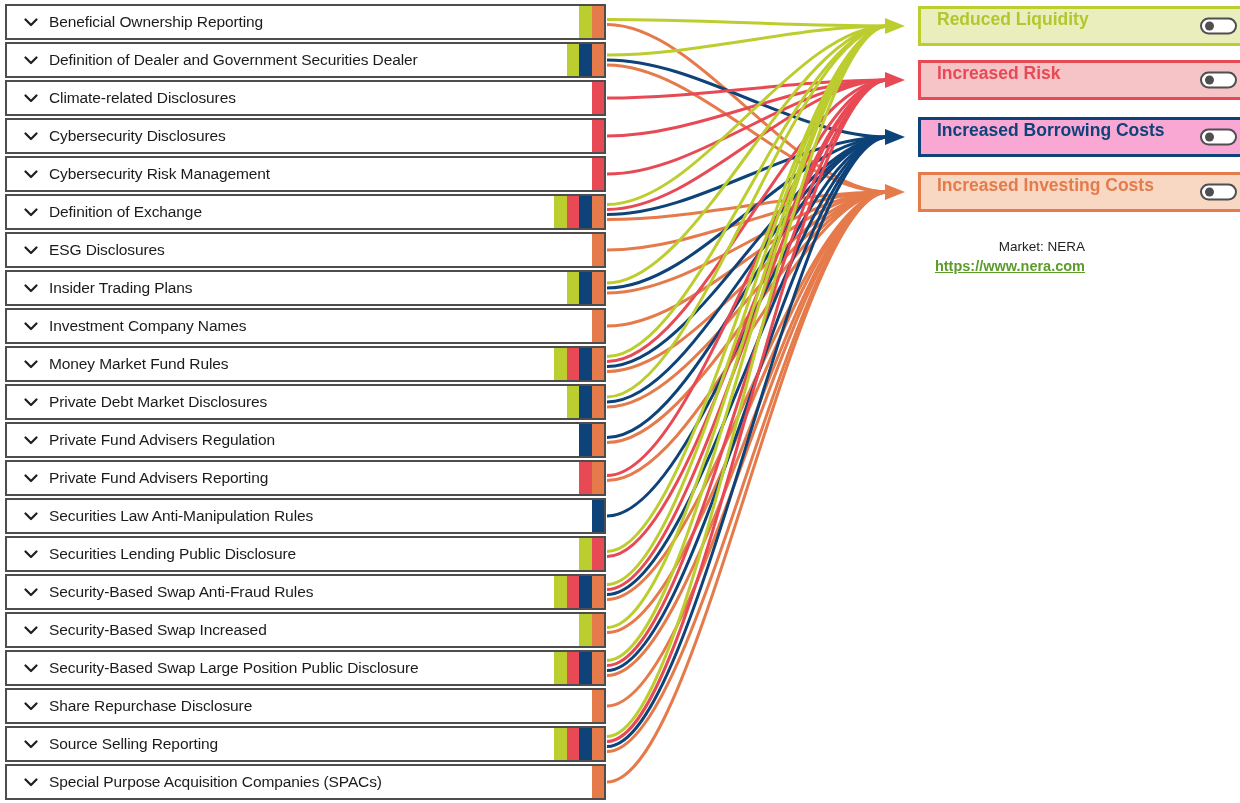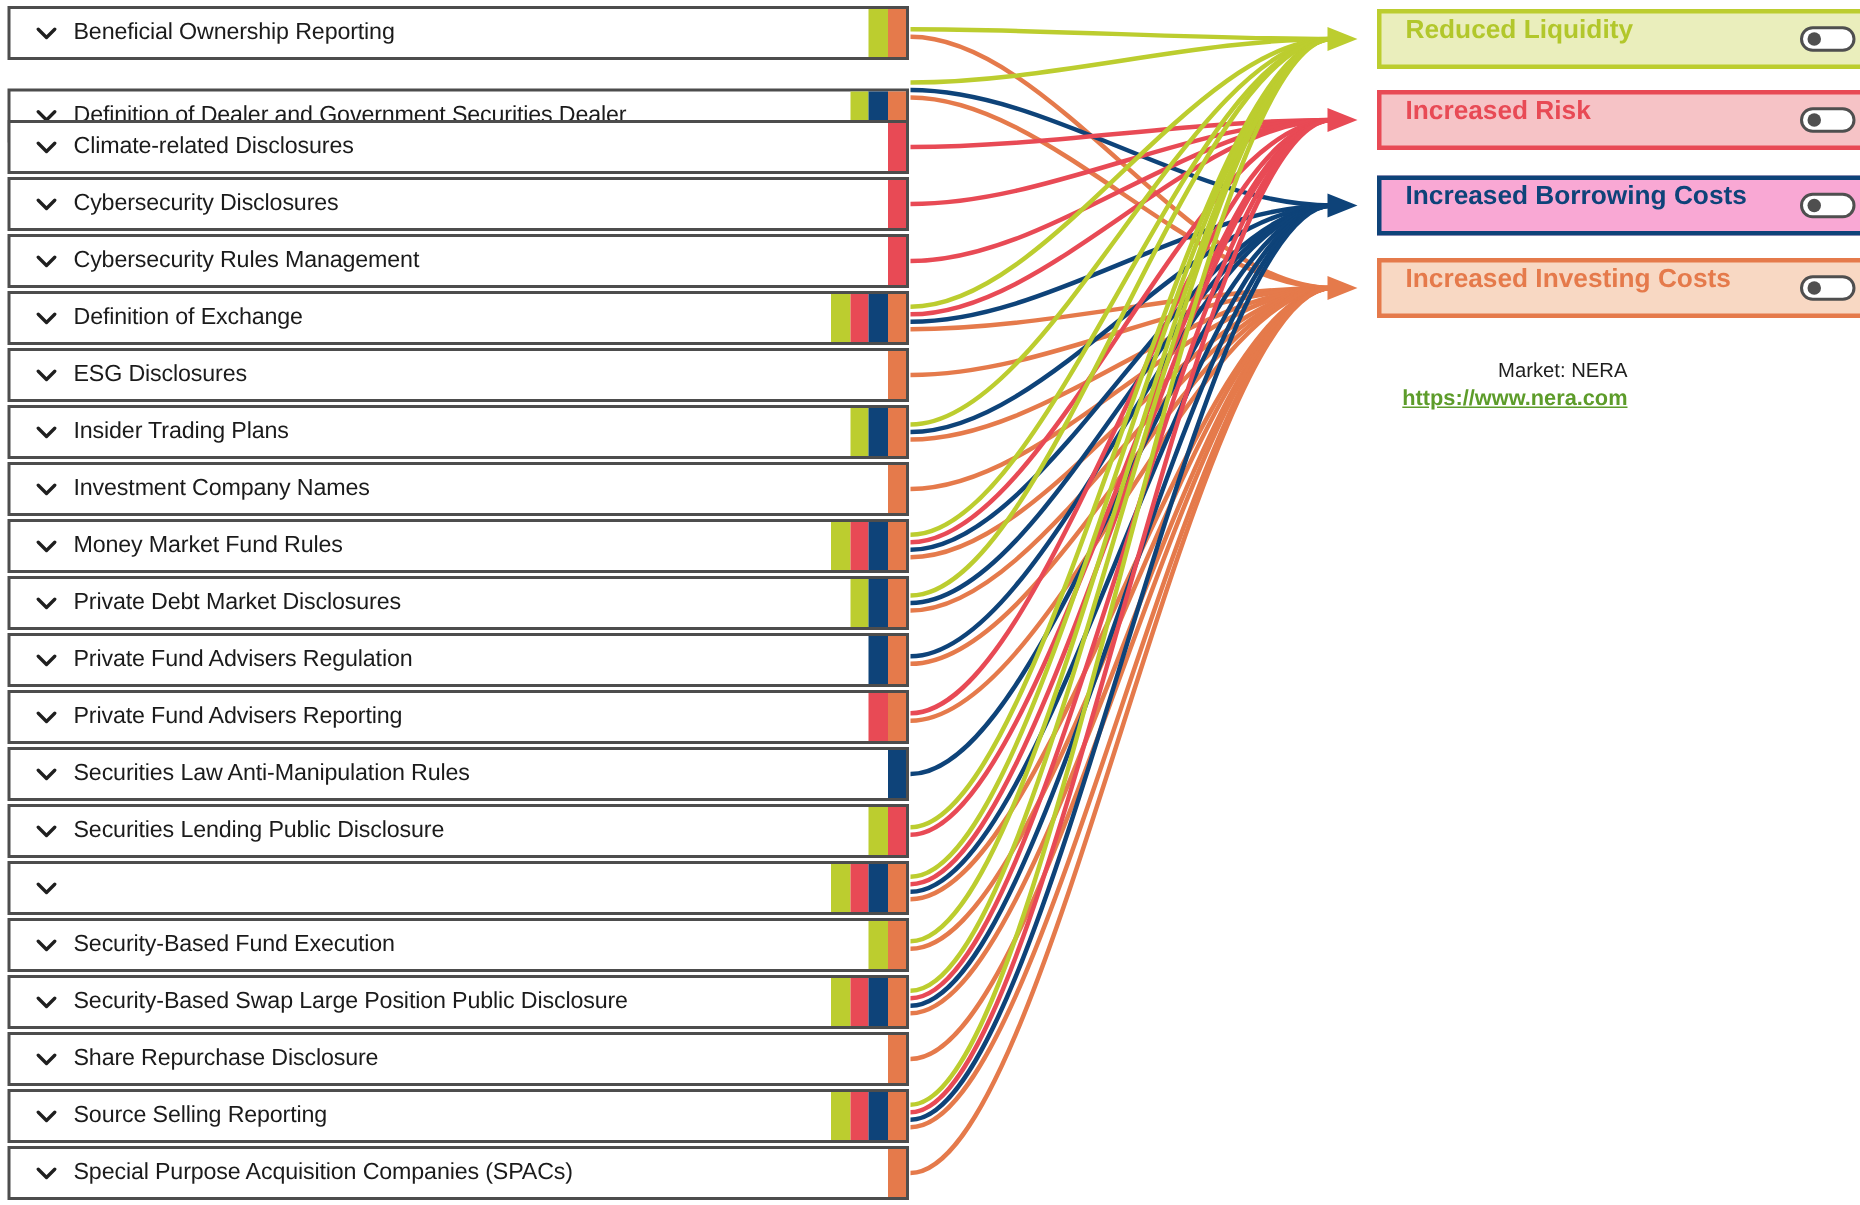--- a/index.html
+++ b/index.html
@@ -92,21 +92,21 @@
     </svg>
   <div id="list">
       <div class="row" style="top: 4px;">
         <svg viewBox="0 0 14 9" class="chev">
           <polyline points="1.5,1.5 7,7 12.5,1.5" fill="none" stroke="#1f1f1f" stroke-width="2.2" stroke-linecap="round" stroke-linejoin="round"></polyline>
         </svg>
         <span class="lbl">Beneficial Ownership Reporting</span>
         <span class="seg" style="right: 12.5px; background: rgb(188, 205, 47);"></span>
         <span class="seg" style="right: 0px; background: rgb(229, 122, 75);"></span>
       </div>
-      <div class="row" style="top: 42px; margin-top: 17px;">
+      <div class="row" style="top: 42px;">
         <svg viewBox="0 0 14 9" class="chev">
           <polyline points="1.5,1.5 7,7 12.5,1.5" fill="none" stroke="#1f1f1f" stroke-width="2.2" stroke-linecap="round" stroke-linejoin="round"></polyline>
         </svg>
         <span class="lbl">Definition of Dealer and Government Securities Dealer</span>
         <span class="seg" style="right: 25px; background: rgb(188, 205, 47);"></span>
         <span class="seg" style="right: 12.5px; background: rgb(14, 67, 121);"></span>
         <span class="seg" style="right: 0px; background: rgb(229, 122, 75);"></span>
       </div>
       <div class="row" style="top: 80px;">
         <svg viewBox="0 0 14 9" class="chev">
@@ -119,21 +119,21 @@
         <svg viewBox="0 0 14 9" class="chev">
           <polyline points="1.5,1.5 7,7 12.5,1.5" fill="none" stroke="#1f1f1f" stroke-width="2.2" stroke-linecap="round" stroke-linejoin="round"></polyline>
         </svg>
         <span class="lbl">Cybersecurity Disclosures</span>
         <span class="seg" style="right: 0px; background: rgb(232, 74, 85);"></span>
       </div>
       <div class="row" style="top: 156px;">
         <svg viewBox="0 0 14 9" class="chev">
           <polyline points="1.5,1.5 7,7 12.5,1.5" fill="none" stroke="#1f1f1f" stroke-width="2.2" stroke-linecap="round" stroke-linejoin="round"></polyline>
         </svg>
-        <span class="lbl">Cybersecurity Rules Management</span>
+        <span class="lbl">Cybersecurity Risk Management</span>
         <span class="seg" style="right: 0px; background: rgb(232, 74, 85);"></span>
       </div>
       <div class="row" style="top: 194px;">
         <svg viewBox="0 0 14 9" class="chev">
           <polyline points="1.5,1.5 7,7 12.5,1.5" fill="none" stroke="#1f1f1f" stroke-width="2.2" stroke-linecap="round" stroke-linejoin="round"></polyline>
         </svg>
         <span class="lbl">Definition of Exchange</span>
         <span class="seg" style="right: 37.5px; background: rgb(188, 205, 47);"></span>
         <span class="seg" style="right: 25px; background: rgb(232, 74, 85);"></span>
         <span class="seg" style="right: 12.5px; background: rgb(14, 67, 121);"></span>
@@ -209,30 +209,31 @@
           <polyline points="1.5,1.5 7,7 12.5,1.5" fill="none" stroke="#1f1f1f" stroke-width="2.2" stroke-linecap="round" stroke-linejoin="round"></polyline>
         </svg>
         <span class="lbl">Securities Lending Public Disclosure</span>
         <span class="seg" style="right: 12.5px; background: rgb(188, 205, 47);"></span>
         <span class="seg" style="right: 0px; background: rgb(232, 74, 85);"></span>
       </div>
       <div class="row" style="top: 574px;">
         <svg viewBox="0 0 14 9" class="chev">
           <polyline points="1.5,1.5 7,7 12.5,1.5" fill="none" stroke="#1f1f1f" stroke-width="2.2" stroke-linecap="round" stroke-linejoin="round"></polyline>
         </svg>
+        <span class="lbl">Security-Based Swap Anti-Fraud Rules</span>
         <span class="seg" style="right: 37.5px; background: rgb(188, 205, 47);"></span>
         <span class="seg" style="right: 25px; background: rgb(232, 74, 85);"></span>
         <span class="seg" style="right: 12.5px; background: rgb(14, 67, 121);"></span>
         <span class="seg" style="right: 0px; background: rgb(229, 122, 75);"></span>
       </div>
       <div class="row" style="top: 612px;">
         <svg viewBox="0 0 14 9" class="chev">
           <polyline points="1.5,1.5 7,7 12.5,1.5" fill="none" stroke="#1f1f1f" stroke-width="2.2" stroke-linecap="round" stroke-linejoin="round"></polyline>
         </svg>
-        <span class="lbl">Security-Based Fund Execution</span>
+        <span class="lbl">Security-Based Swap Increased</span>
         <span class="seg" style="right: 12.5px; background: rgb(188, 205, 47);"></span>
         <span class="seg" style="right: 0px; background: rgb(229, 122, 75);"></span>
       </div>
       <div class="row" style="top: 650px;">
         <svg viewBox="0 0 14 9" class="chev">
           <polyline points="1.5,1.5 7,7 12.5,1.5" fill="none" stroke="#1f1f1f" stroke-width="2.2" stroke-linecap="round" stroke-linejoin="round"></polyline>
         </svg>
         <span class="lbl">Security-Based Swap Large Position Public Disclosure</span>
         <span class="seg" style="right: 37.5px; background: rgb(188, 205, 47);"></span>
         <span class="seg" style="right: 25px; background: rgb(232, 74, 85);"></span>

